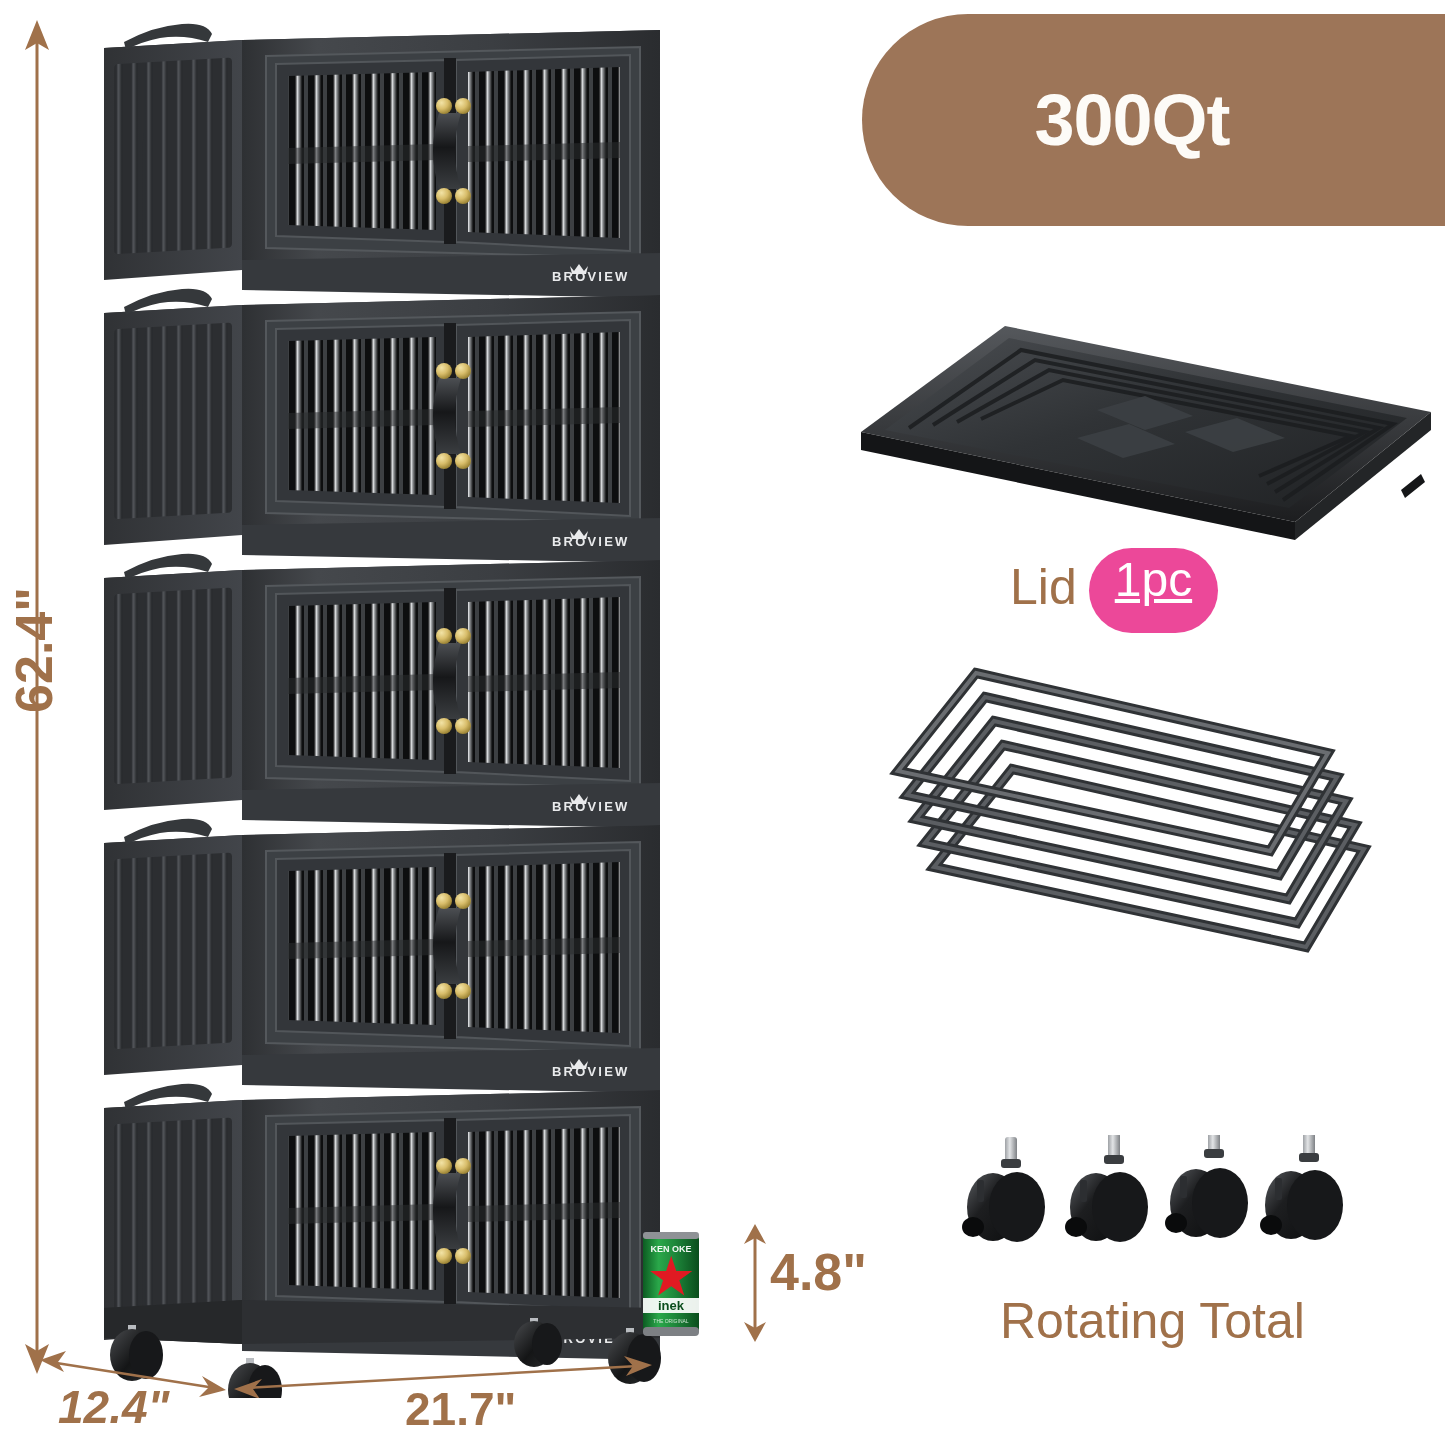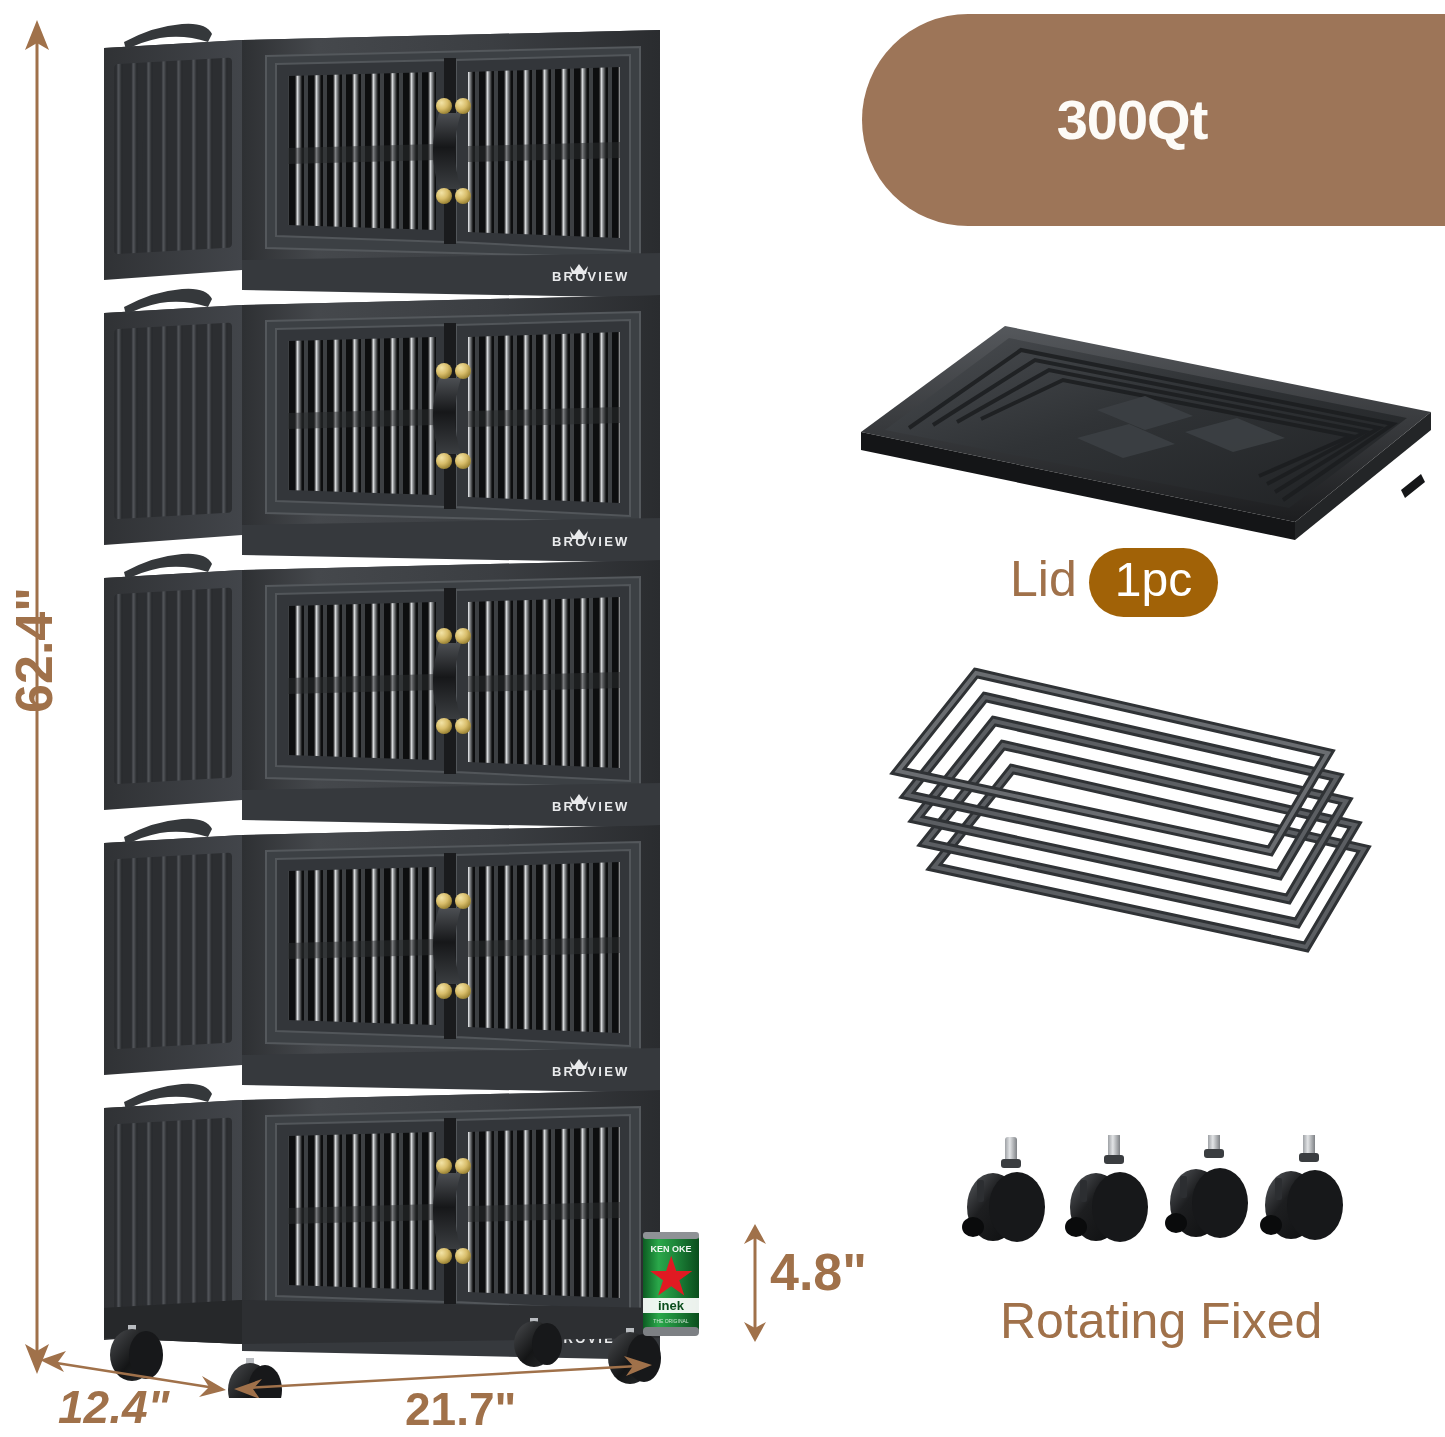--- a/index.html
+++ b/index.html
@@ -24,21 +24,21 @@
     width: 600px; height: 212px;
     background: #9d7558;
     border-radius: 110px 0 0 110px;
     display: flex; flex-direction: column;
     align-items: center; justify-content: center;
     box-sizing: border-box;
     padding-right: 60px;
   }
   #capacity-badge .big {
     color: #fdfbf7;
-    font-size: 56px;
+    font-size: 72px;
     font-weight: bold;
     letter-spacing: -1px;
     line-height: 0.95;
   }
   #capacity-badge .sub {
     color: #fdfbf7;
     font-size: 60px;
     font-weight: bold;
     line-height: 1.05;
     margin-top: 6px;
@@ -46,28 +46,29 @@
 
   
   .brown-label {
     color: #a0714a;
     font-size: 50px;
     font-weight: normal;
     white-space: nowrap;
   }
   .pill {
     display: inline-block;
-    background: #a16207;
+    background: #ec4899;
     color: #ffffff;
     border-radius: 999px;
-    padding: 4px 26px 8px 26px;
+    padding: 4px 26px 24px 26px;
     font-size: 48px;
     line-height: 1.18;
     vertical-align: middle;
     margin-left: 12px;
+    text-decoration: underline;
   }
 
   
   #lid-illustration { left: 845px; top: 312px; width: 600px; height: 230px; }
 
   
   #frames-illustration { left: 880px; top: 655px; width: 545px; height: 300px; }
 
   
   #wheels-illustration { left: 945px; top: 1135px; width: 440px; height: 150px; }
@@ -535,15 +536,15 @@
       <g transform="translate(308,-6)">
         <rect x="50" y="2" width="12" height="26" rx="3" fill="url(#stemG)"></rect>
         <rect x="46" y="24" width="20" height="9" rx="3" fill="#3a3d40"></rect>
         <ellipse cx="38" cy="76" rx="26" ry="34" fill="url(#casterG)"></ellipse>
         <ellipse cx="62" cy="76" rx="28" ry="35" fill="#17181a"></ellipse>
         <rect x="22" y="49" width="7" height="22" rx="2" fill="#2c2e31"></rect>
         <ellipse cx="18" cy="96" rx="11" ry="10" fill="#0a0b0c"></ellipse>
       </g>
     </svg>
   </div>
-  <div class="abs brown-label" id="wheels-label">Rotating Fixed</div>
+  <div class="abs brown-label" id="wheels-label">Rotating Total</div>
 
 </div>
 
 </body></html>

